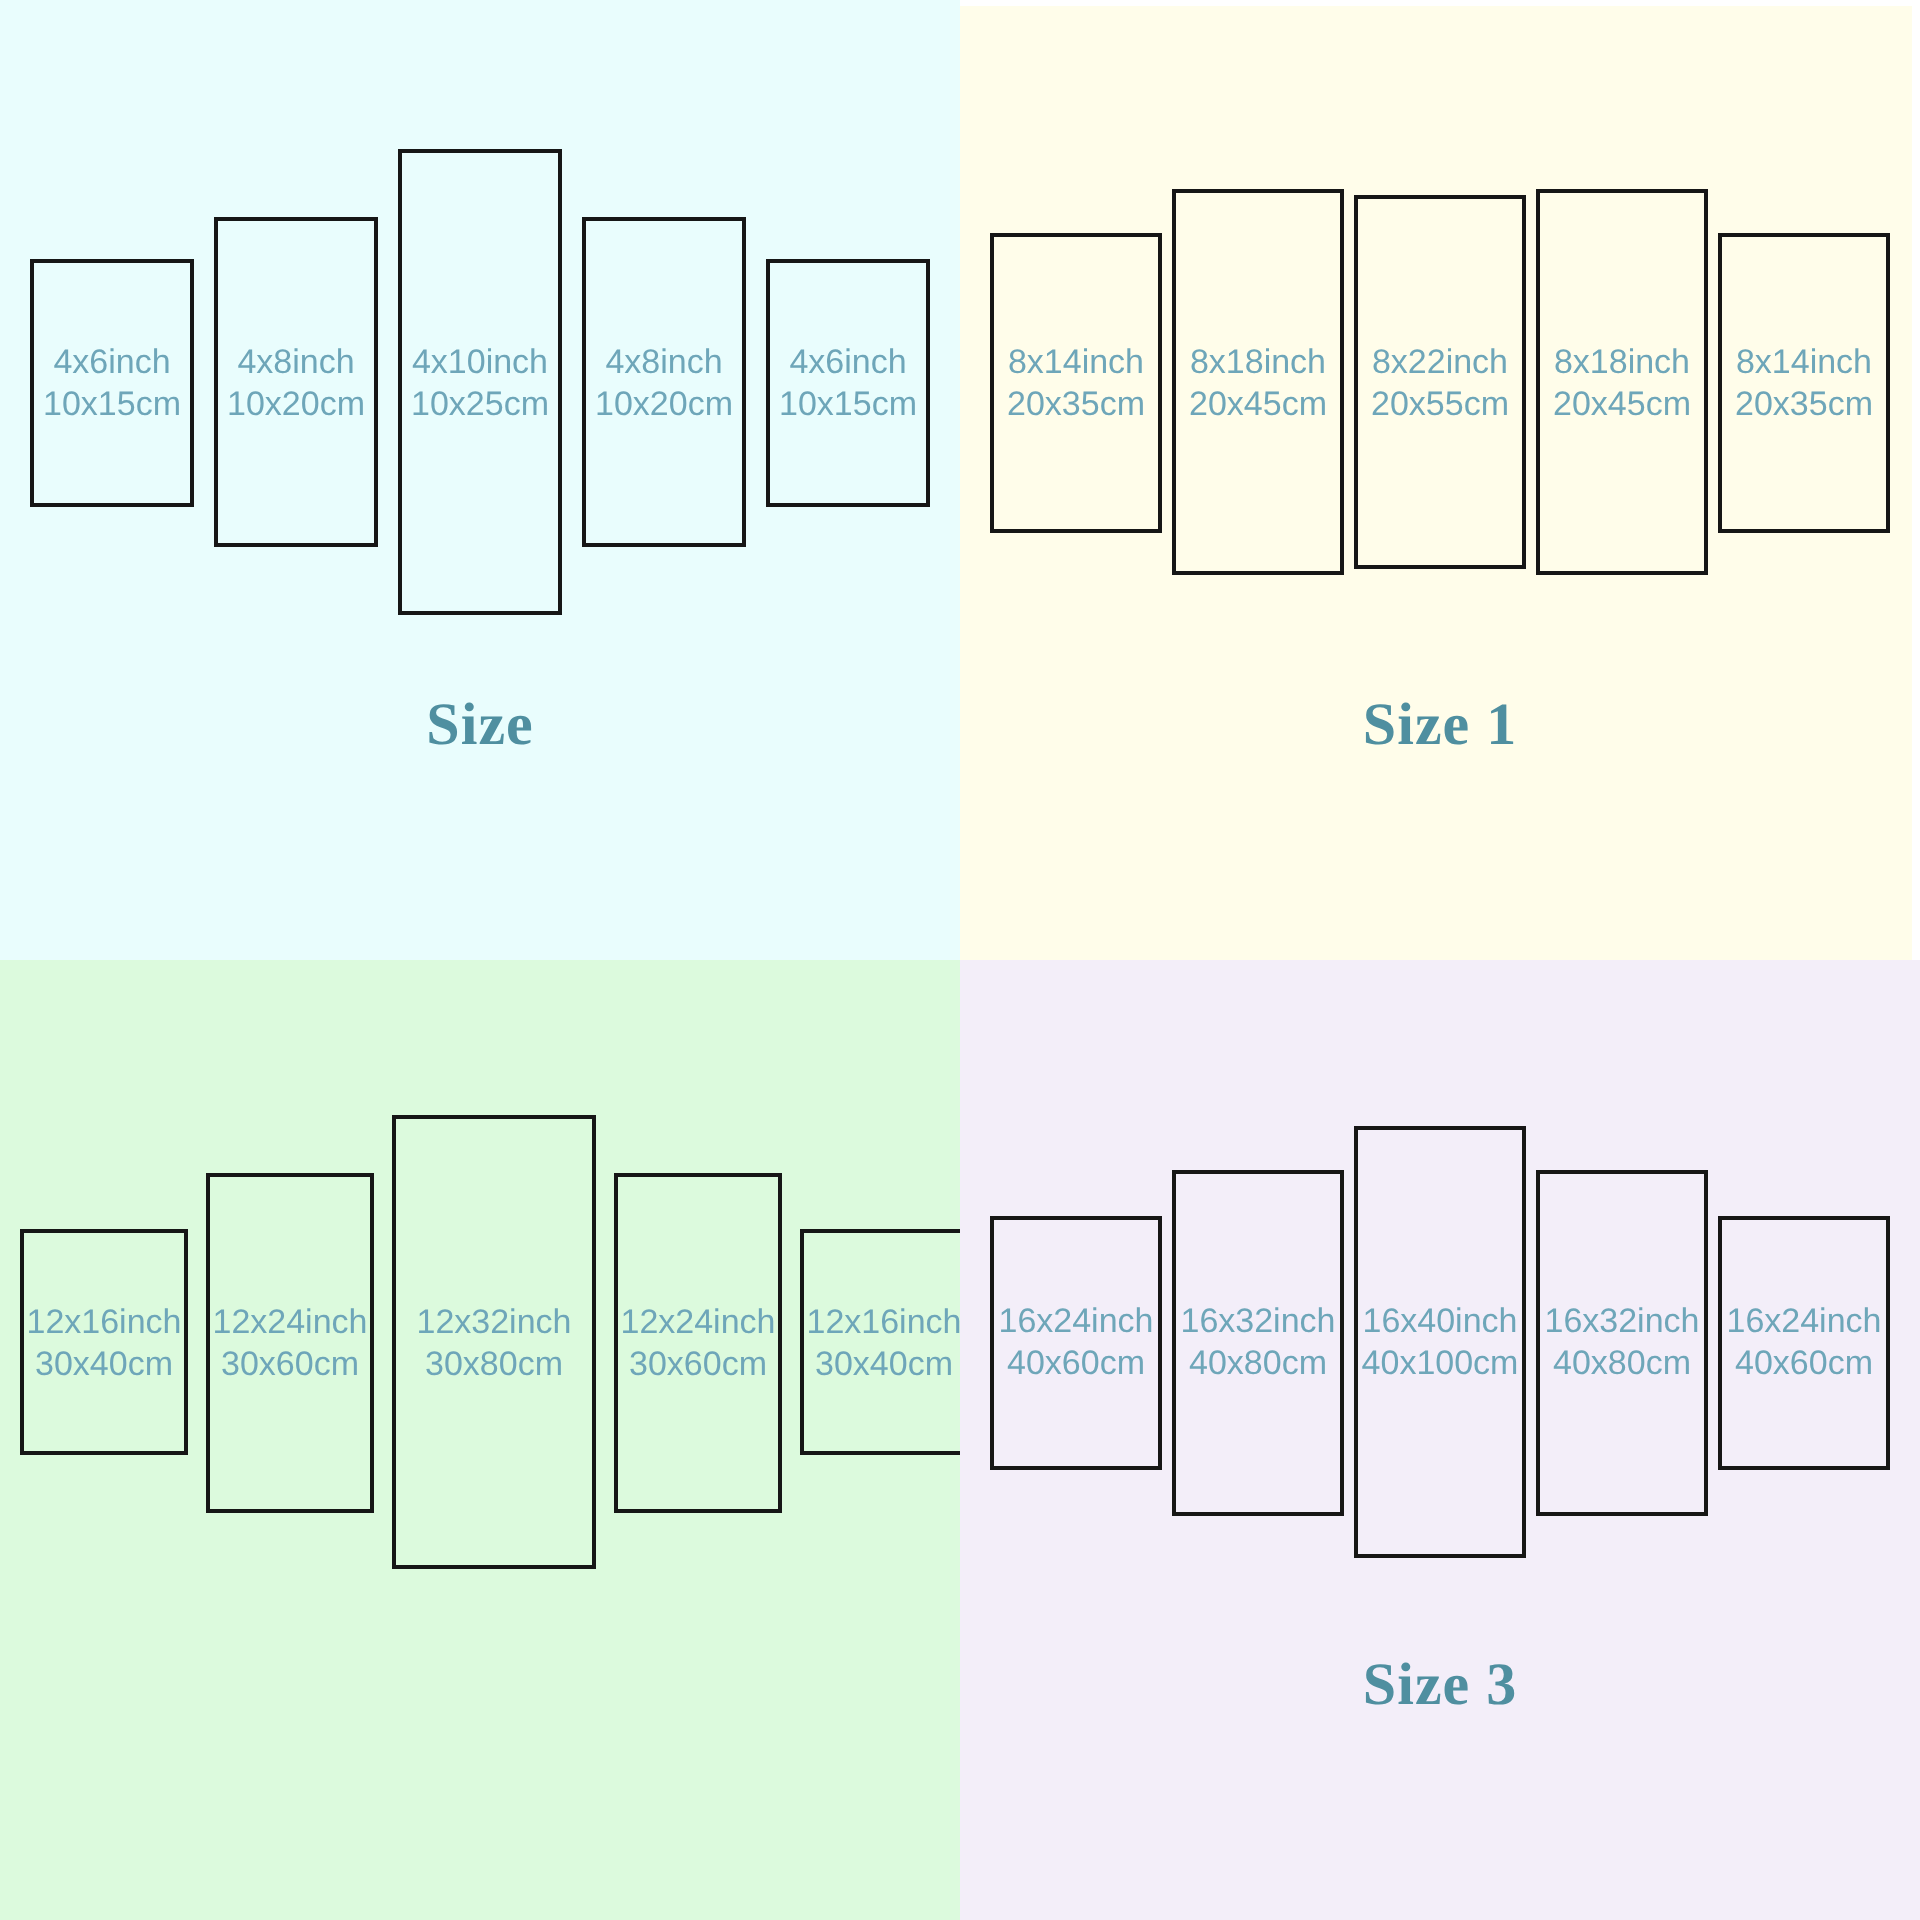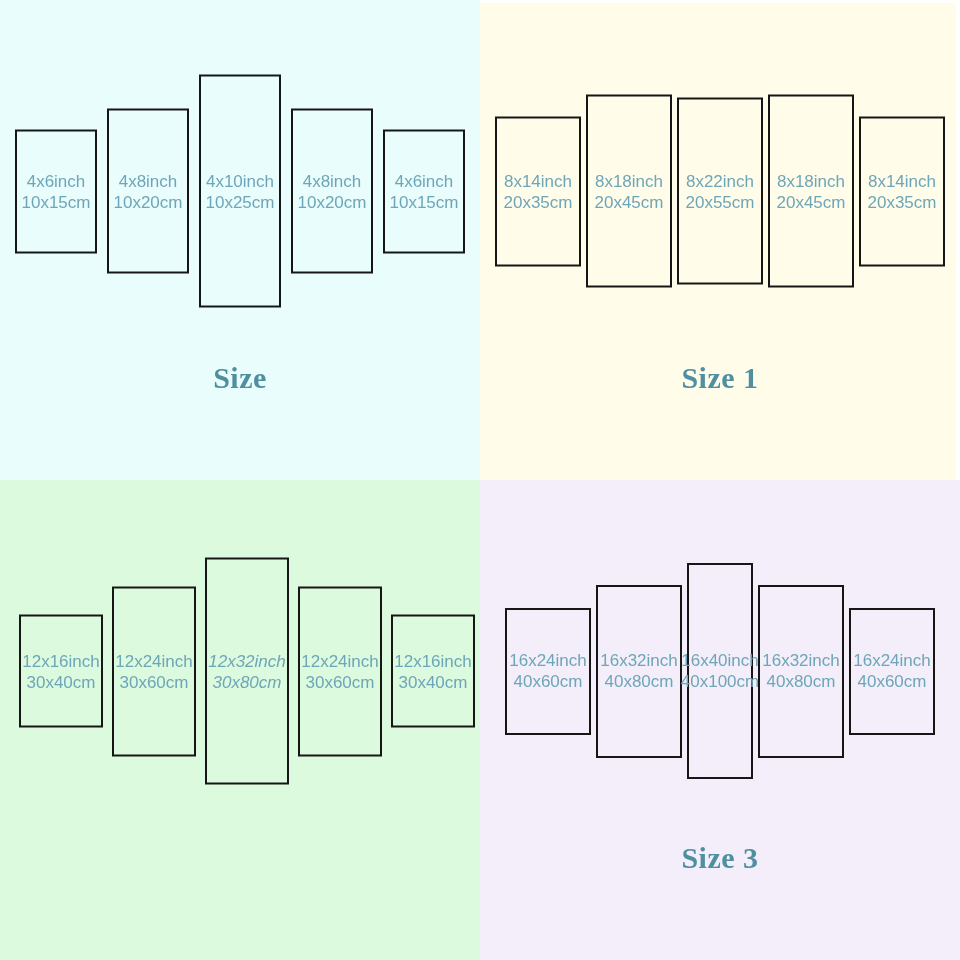--- a/index.html
+++ b/index.html
@@ -25,21 +25,21 @@
   }
   .panel{
     box-sizing:border-box;border:2px solid var(--panel-border);
     display:flex;align-items:center;justify-content:center;
     flex:0 0 auto;
   }
   .panel-label{
     text-align:center;font-size:17px;line-height:21px;white-space:nowrap;
   }
   .quad-title{
-    position:absolute;left:0;right:0;top:346px;margin:15px;
+    position:absolute;left:0;right:0;top:346px;margin:0;
     text-align:center;font-family:"Liberation Serif",serif;font-weight:700;
     font-size:30px;color:var(--title-text);letter-spacing:0.5px;
   }
 </style>
 </head>
 <body>
 
 <div class="sheet">
 
   <section class="quadrant q0">
@@ -124,21 +124,21 @@
           <div>12x16inch</div>
           <div>30x40cm</div>
         </div>
       </div>
       <div class="panel" style="width: 84px; height: 170px;">
         <div class="panel-label">
           <div>12x24inch</div>
           <div>30x60cm</div>
         </div>
       </div>
-      <div class="panel" style="width: 84px; height: 227px; font-style: italic;">
+      <div class="panel" style="width: 102px; height: 227px;">
         <div class="panel-label">
           <div>12x32inch</div>
           <div>30x80cm</div>
         </div>
       </div>
       <div class="panel" style="width: 84px; height: 170px;">
         <div class="panel-label">
           <div>12x24inch</div>
           <div>30x60cm</div>
         </div>
@@ -160,21 +160,21 @@
           <div>16x24inch</div>
           <div>40x60cm</div>
         </div>
       </div>
       <div class="panel" style="width: 86px; height: 173px;">
         <div class="panel-label">
           <div>16x32inch</div>
           <div>40x80cm</div>
         </div>
       </div>
-      <div class="panel" style="width: 66px; height: 216px;">
+      <div class="panel" style="width: 86px; height: 216px;">
         <div class="panel-label">
           <div>16x40inch</div>
           <div>40x100cm</div>
         </div>
       </div>
       <div class="panel" style="width: 86px; height: 173px;">
         <div class="panel-label">
           <div>16x32inch</div>
           <div>40x80cm</div>
         </div>

